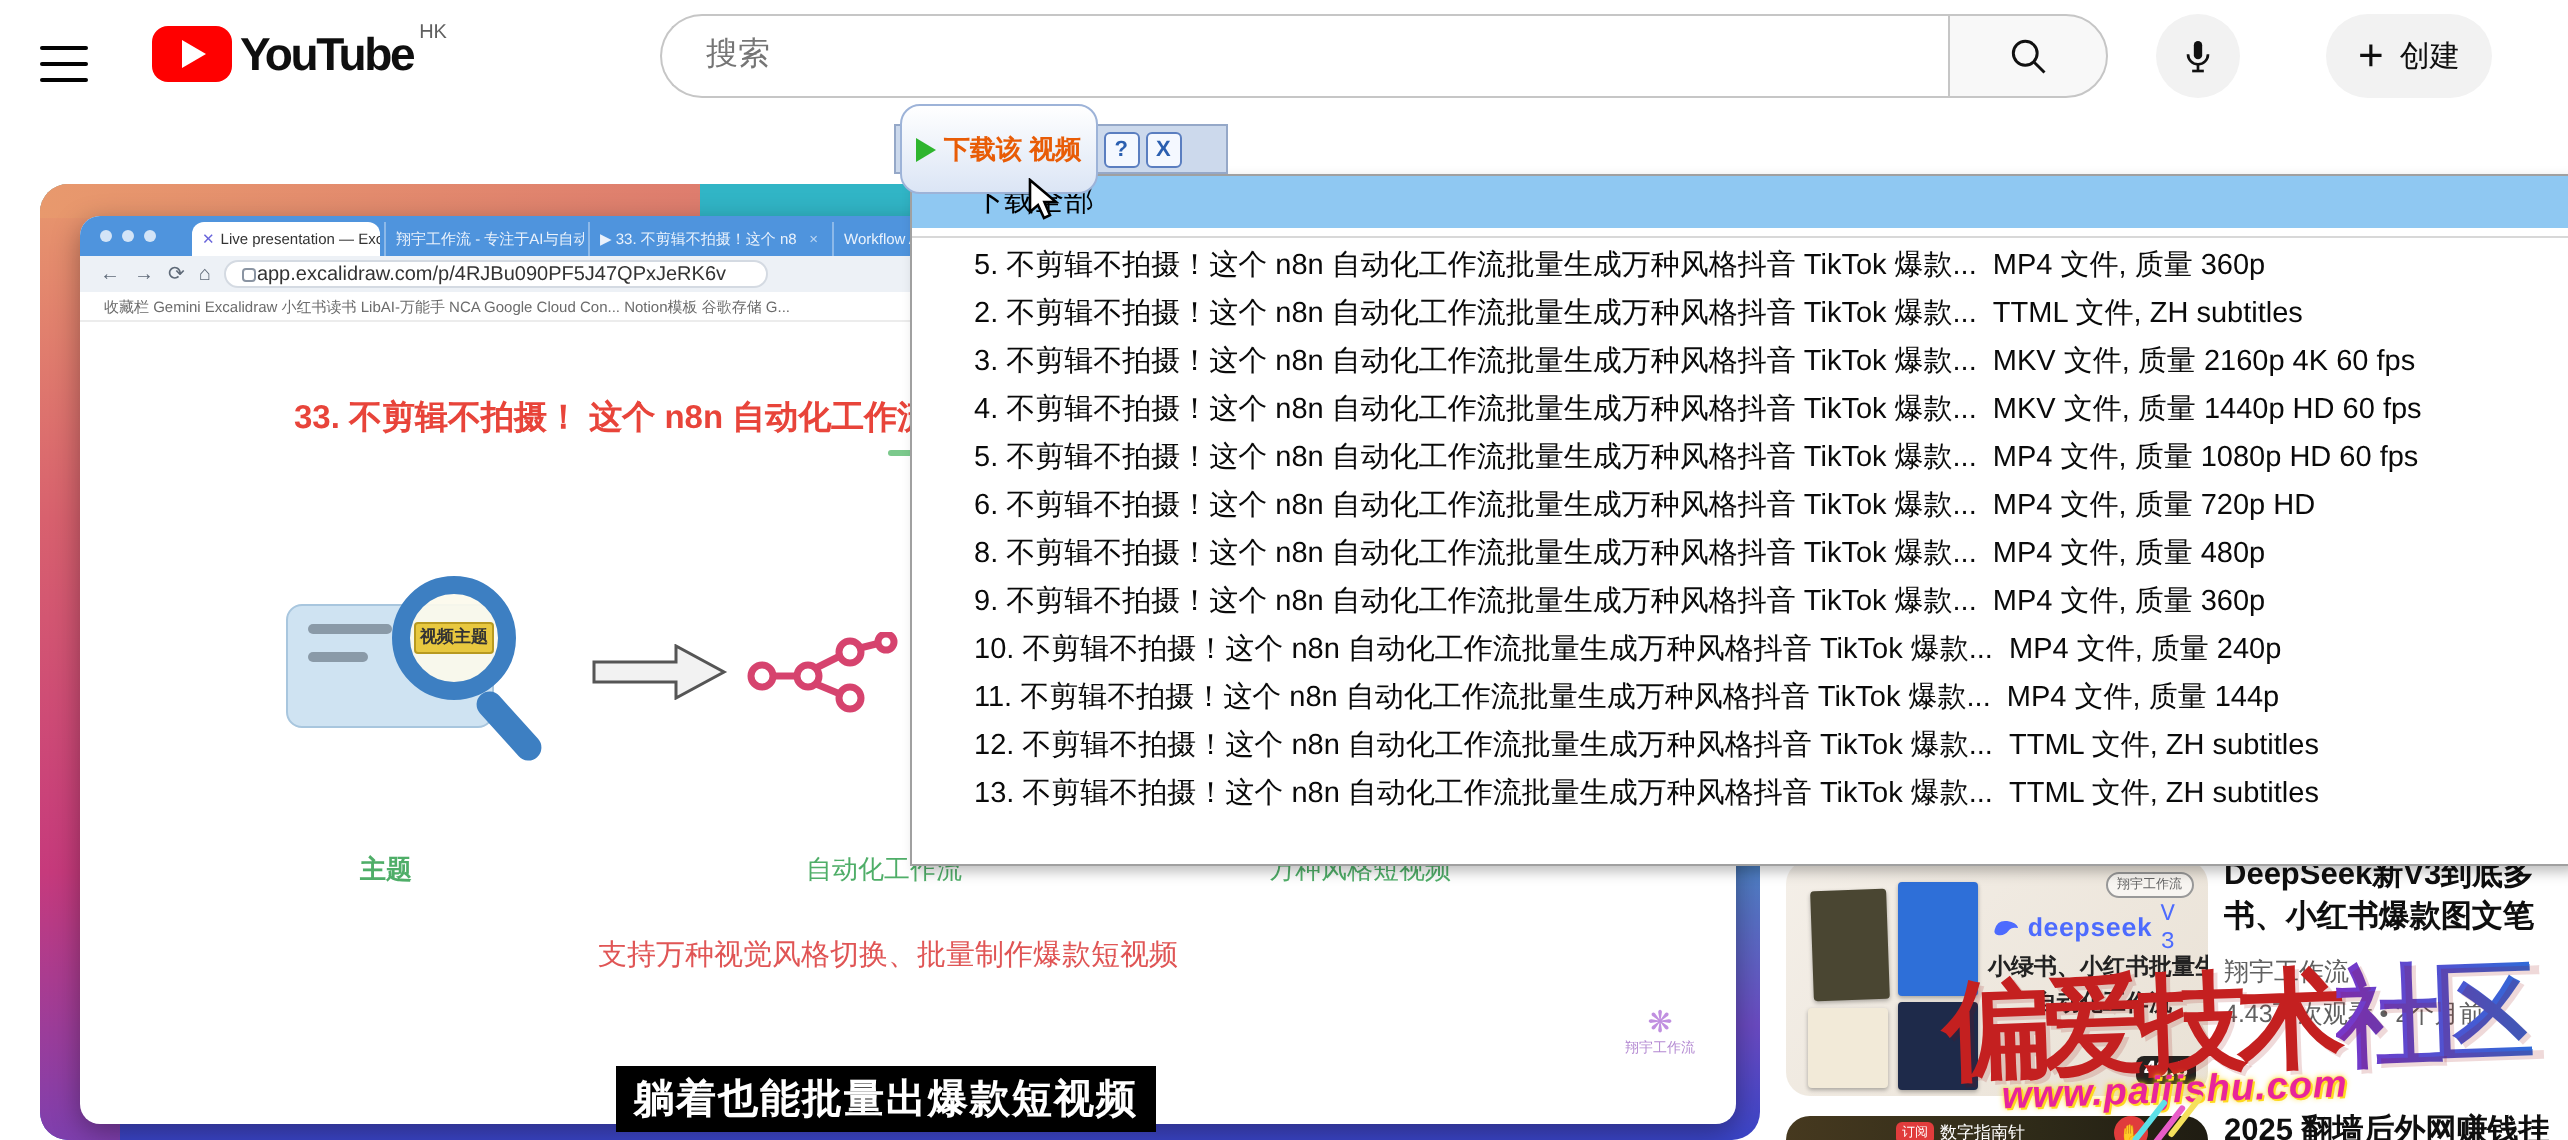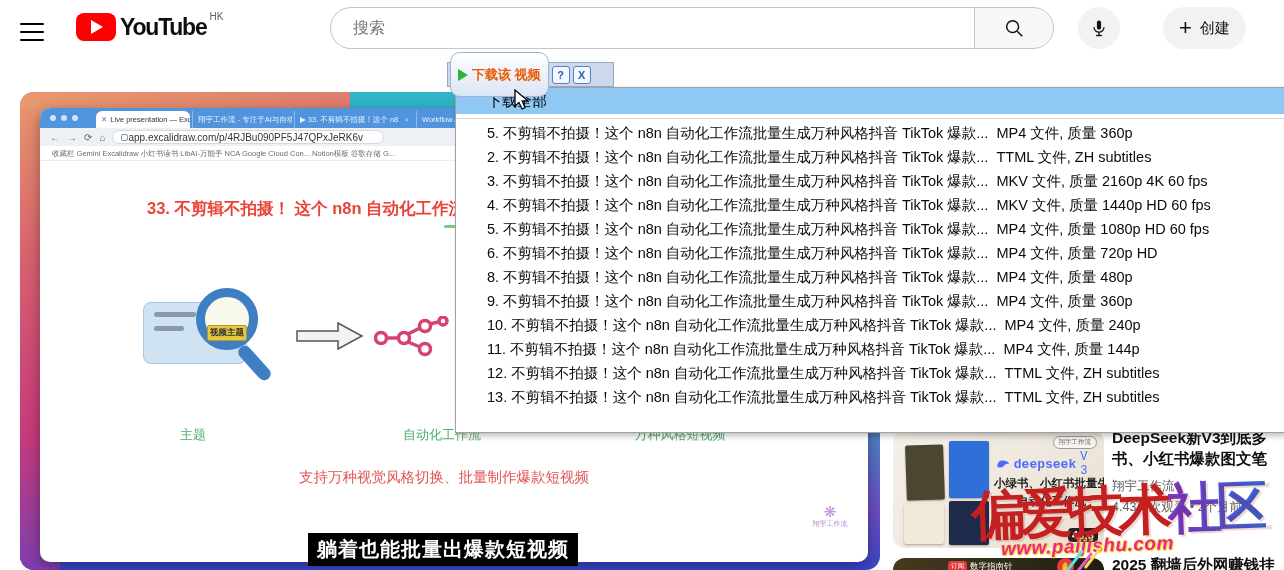--- a/index.html
+++ b/index.html
@@ -71,30 +71,30 @@
      font-size:7.5px;color:#6b6b6b;line-height:15px;padding-left:12px;white-space:nowrap;overflow:hidden;box-sizing:border-box;}
   
   .vtitle{position:absolute;left:127px;top:106px;font-size:16.5px;font-weight:bold;color:#e8443a;
      white-space:nowrap;width:326px;overflow:hidden;}
   .vunderline{position:absolute;left:424px;top:133px;width:430px;height:3px;background:#7bc98c;border-radius:2px;}
   .notecard{position:absolute;left:123px;top:210px;width:102px;height:60px;background:#cfe3f2;
      border:1px solid #a8c6de;border-radius:8px;}
   .notecard i{display:block;height:5px;background:#8a9aa8;border-radius:3px;margin:9px 0 0 10px;}
   .notecard i:nth-child(1){width:42px;}.notecard i:nth-child(2){width:30px;}
   .lens{position:absolute;left:176px;top:196px;width:62px;height:62px;border:9px solid #3d7fc2;border-radius:50%;
-     background:rgba(252,250,235,.92);box-sizing:border-box;display:flex;align-items:flex-end;justify-content:center;}
+     background:rgba(252,250,235,.92);box-sizing:border-box;display:flex;align-items:center;justify-content:center;}
   .lenslabel{background:#e8c83f;border:1px solid #b89a20;border-radius:2px;font-size:8.5px;font-weight:bold;
      color:#333;padding:1px 2px;white-space:nowrap;}
   .lenshandle{position:absolute;left:228px;top:250px;width:13px;height:42px;background:#3d7fc2;border-radius:7px;
      transform:rotate(-42deg);}
   .sketcharrow{position:absolute;left:276px;top:230px;}
   .n8nsvg{position:absolute;left:352px;top:224px;}
   .n8nletter{position:absolute;left:434px;top:228px;font-size:24px;font-weight:bold;color:#2a2a38;}
   .glabel{position:absolute;top:334px;text-align:center;font-size:13px;color:#4fae68;}
-  .gl1{left:143px;width:60px;}.gl2{left:372px;width:100px;}.gl3{left:600px;width:120px;}
+  .gl1{left:143px;width:60px;font-weight:bold;}.gl2{left:372px;width:100px;}.gl3{left:600px;width:120px;}
   .tagline{position:absolute;left:264px;top:376px;width:320px;text-align:center;font-size:14.5px;color:#e05555;}
   .xylogo{position:absolute;left:788px;top:412px;width:44px;text-align:center;}
   .xyflower{font-size:15px;color:#c08fe0;line-height:15px;}
   .xytext{font-size:7px;color:#b48ad2;}
   .vsub{position:absolute;left:288px;top:441px;background:#000;color:#fff;font-size:20px;font-weight:bold;
      padding:3px 9px;letter-spacing:1px;white-space:nowrap;}
   
   .thumb1{position:absolute;left:893px;top:430px;width:211px;height:118px;border-radius:12px;overflow:hidden;
      background:linear-gradient(135deg,#f4efe8,#e9e1d5);z-index:2;cursor:pointer;}
   .cover{position:absolute;border-radius:2px;box-shadow:0 1px 2px rgba(0,0,0,.3);}

